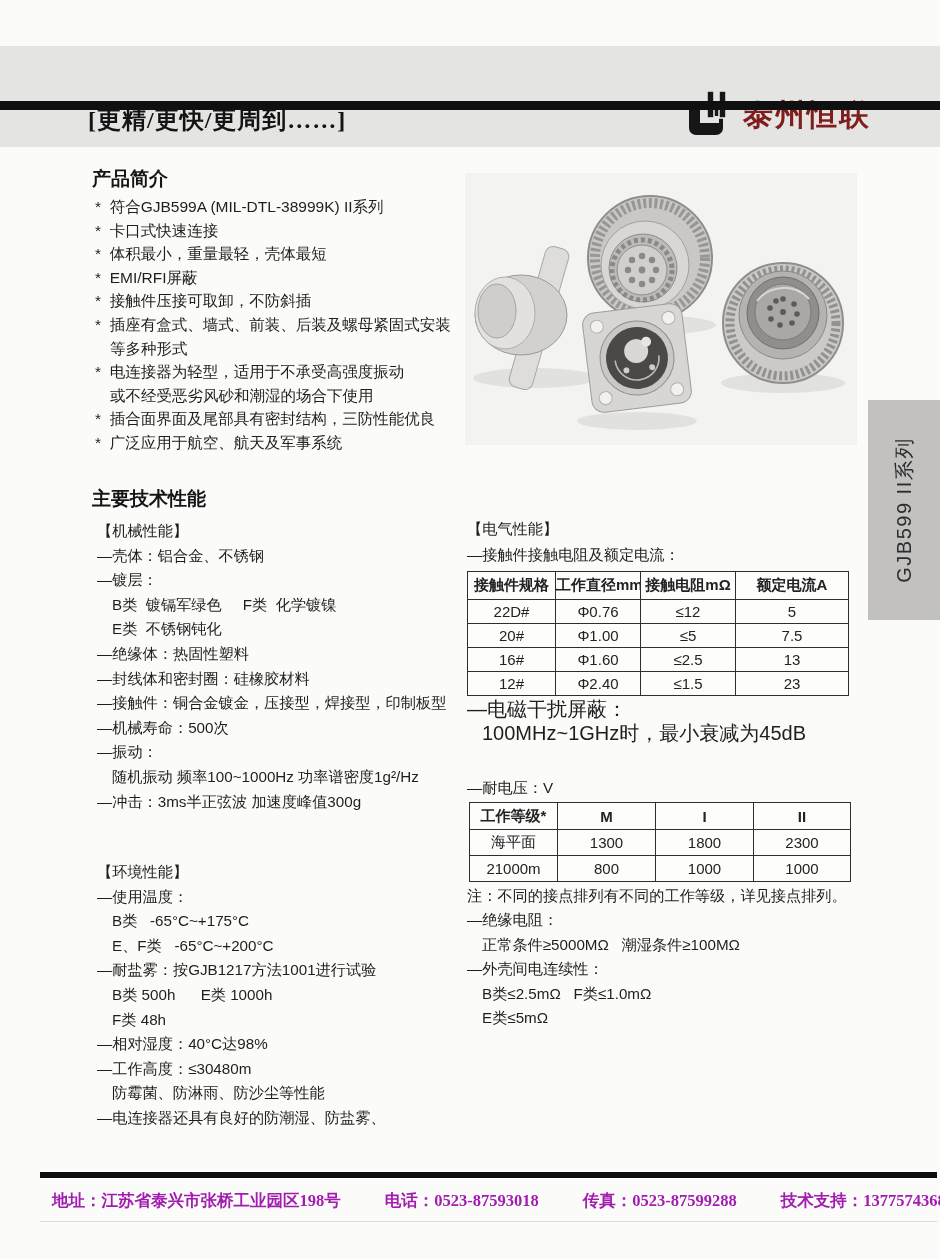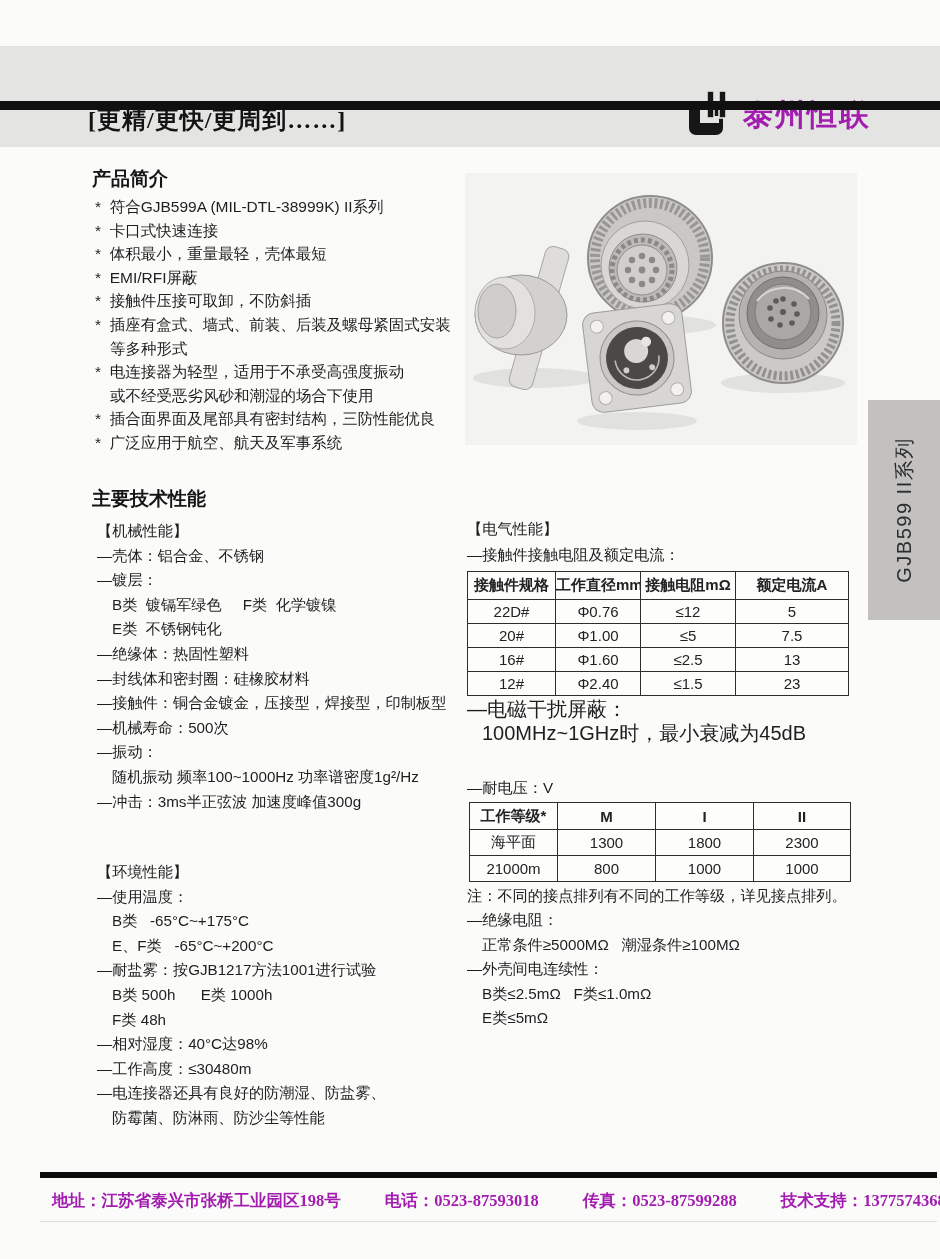--- a/index.html
+++ b/index.html
@@ -7,21 +7,21 @@
     width:940px;height:1259px;position:relative;overflow:hidden;
     background:#fbfbfa;color:#1e1e1e;
     font-family:"Liberation Sans","DejaVu Sans",sans-serif;
   }
   .abs{position:absolute;}
   
   .header{top:0;left:0;width:940px;height:101px;background:#e4e4e2;margin-top:46px;}
   .slogan{left:88px;top:58px;font-family:"Liberation Serif","DejaVu Serif",serif;
     font-weight:bold;font-size:24px;letter-spacing:1px;color:#141414;white-space:pre;}
   .logo{left:688px;top:44px;display:flex;align-items:center;gap:9px;}
-  .logo-text{font-size:30px;font-weight:bold;letter-spacing:2px;color:#a21caf;white-space:pre;}
+  .logo-text{font-size:30px;font-weight:bold;letter-spacing:2px;color:#7f1d1d;white-space:pre;}
   .bar{top:101px;left:0;width:940px;height:9px;background:#101010;}
   
   .h1{font-size:19px;font-weight:bold;color:#151515;white-space:pre;}
   
   .tl{white-space:pre;}
   .ind{padding-left:15px;}
   .intro-list{left:95px;top:195px;font-size:15.5px;}
   .intro-list .tl{line-height:23.6px;}
   .specs{font-size:15.2px;}
   .specs .tl{line-height:24.6px;}
@@ -185,22 +185,22 @@
 <div class="abs specs env">
     <div class="tl">【环境性能】</div>
     <div class="tl">—使用温度：</div>
     <div class="tl ind">B类   -65°C~+175°C</div>
     <div class="tl ind">E、F类   -65°C~+200°C</div>
     <div class="tl">—耐盐雾：按GJB1217方法1001进行试验</div>
     <div class="tl ind">B类 500h      E类 1000h</div>
     <div class="tl ind">F类 48h</div>
     <div class="tl">—相对湿度：40°C达98%</div>
     <div class="tl">—工作高度：≤30480m</div>
+    <div class="tl ind">防霉菌、防淋雨、防沙尘等性能</div>
     <div class="tl">—电连接器还具有良好的防潮湿、防盐雾、</div>
-    <div class="tl ind">防霉菌、防淋雨、防沙尘等性能</div>
   </div>
 
 <div class="abs elec-title">【电气性能】</div>
 <div class="abs elec-line1">—接触件接触电阻及额定电流：</div>
 
 <table class="abs t1">
     <colgroup>
       <col style="width: 88px;">
       <col style="width: 85px;">
       <col style="width: 95px;">

